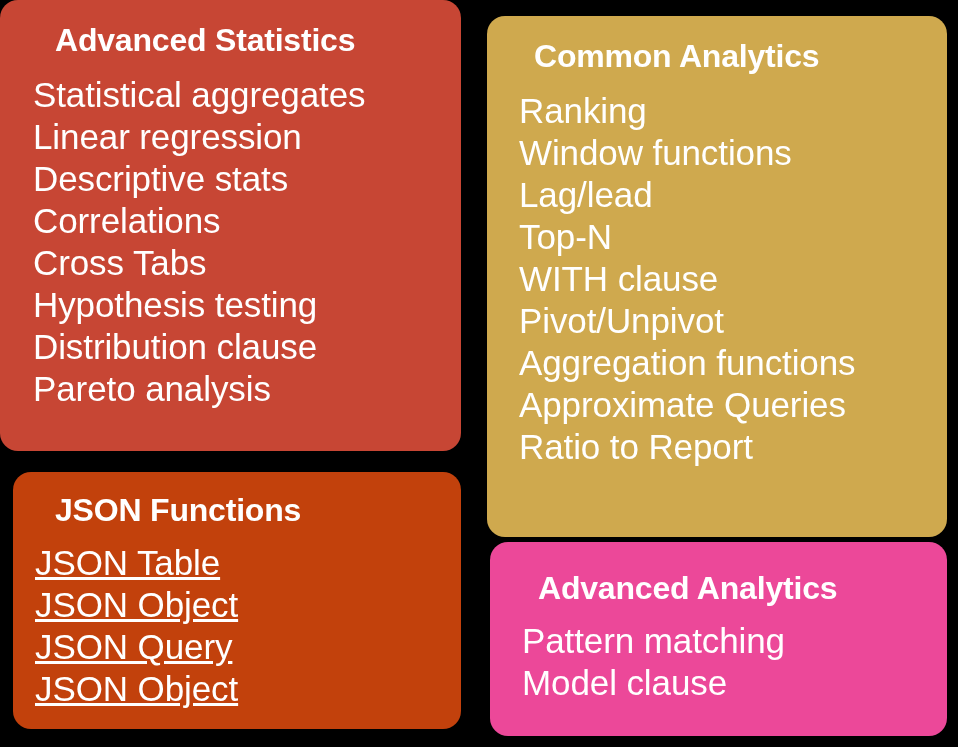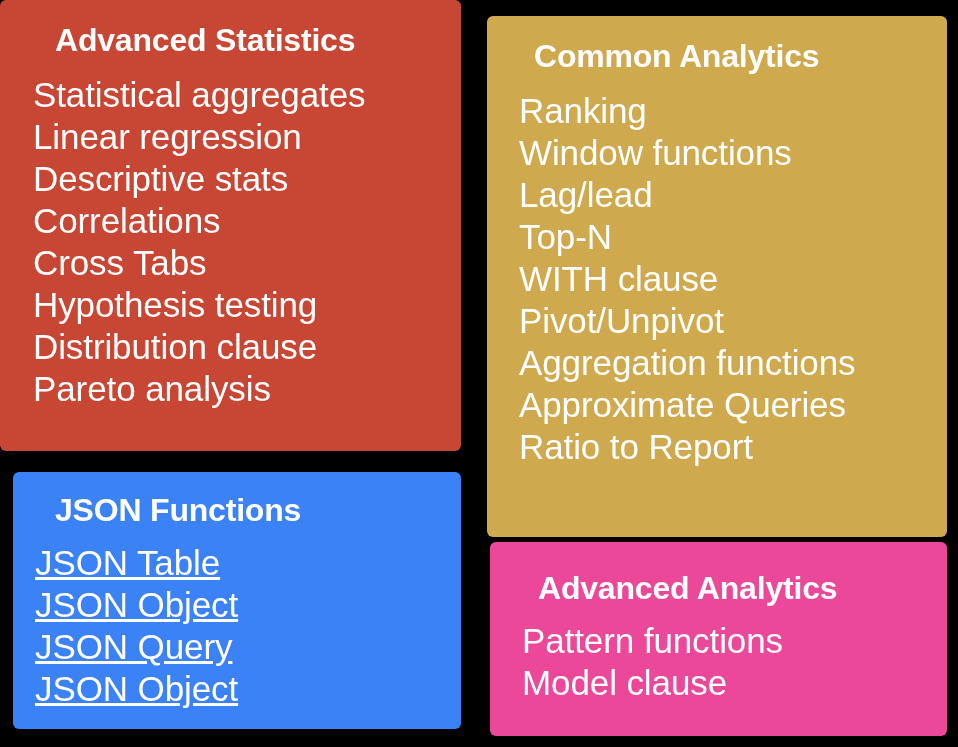--- a/index.html
+++ b/index.html
@@ -20,21 +20,21 @@
     position: absolute;
     left: 0;
     top: 0;
     width: 958px;
     height: 747px;
     background: #000000;
   }
   .card {
     position: absolute;
     box-sizing: border-box;
-    border-radius: 6px;
+    border-radius: 18px;
     color: #ffffff;
     overflow: hidden;
   }
   .card-title {
     font-size: 32px;
     font-weight: bold;
     line-height: 1.0;
     letter-spacing: -0.2px;
     white-space: nowrap;
   }
@@ -65,21 +65,21 @@
   #card-advanced-statistics .card-list {
     margin: 18px 0 0 33px;
   }
 
   
   #card-json-functions {
     left: 13px;
     top: 472px;
     width: 448px;
     height: 257px;
-    background: #3b82f6;
+    background: #c2410c;
   }
   #card-json-functions .card-title {
     margin: 22px 0 0 42px;
   }
   #card-json-functions .card-list {
     margin: 16px 0 0 22px;
     text-decoration: underline;
   }
 
   
@@ -153,18 +153,18 @@
       <li>Pivot/Unpivot</li>
       <li>Aggregation functions</li>
       <li>Approximate  Queries</li>
       <li>Ratio to Report</li>
     </ul>
   </div>
 
   <div class="card" id="card-advanced-analytics">
     <div class="card-title">Advanced Analytics</div>
     <ul class="card-list">
-      <li>Pattern functions</li>
+      <li>Pattern matching</li>
       <li>Model clause</li>
     </ul>
   </div>
 
 </div>
 
 </body></html>

